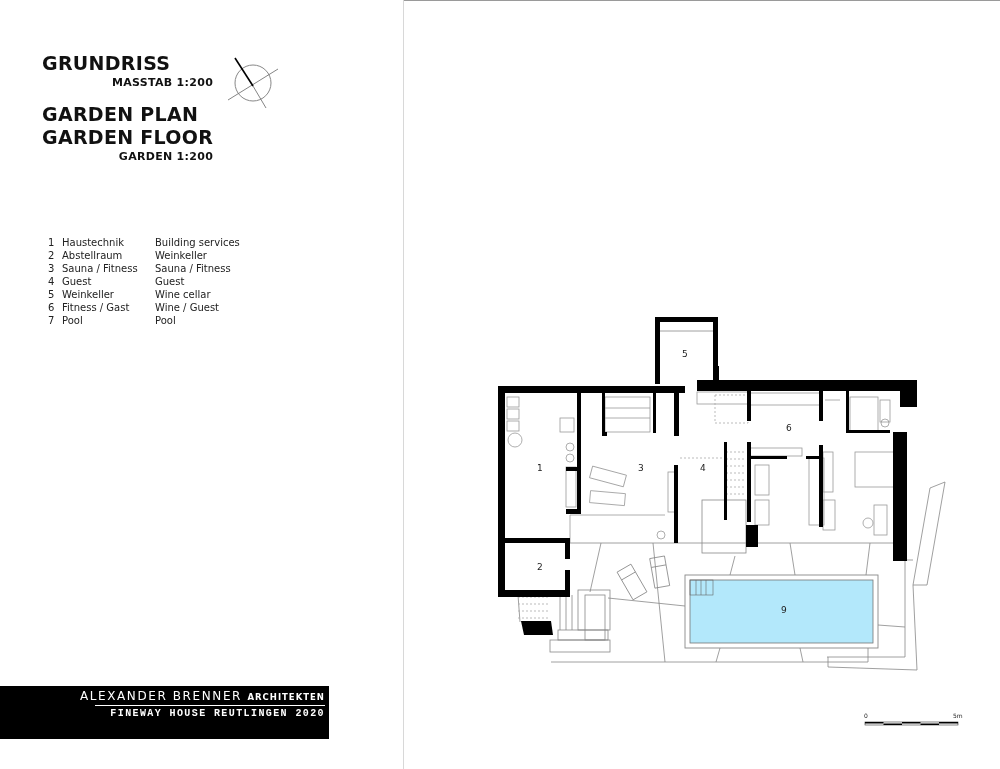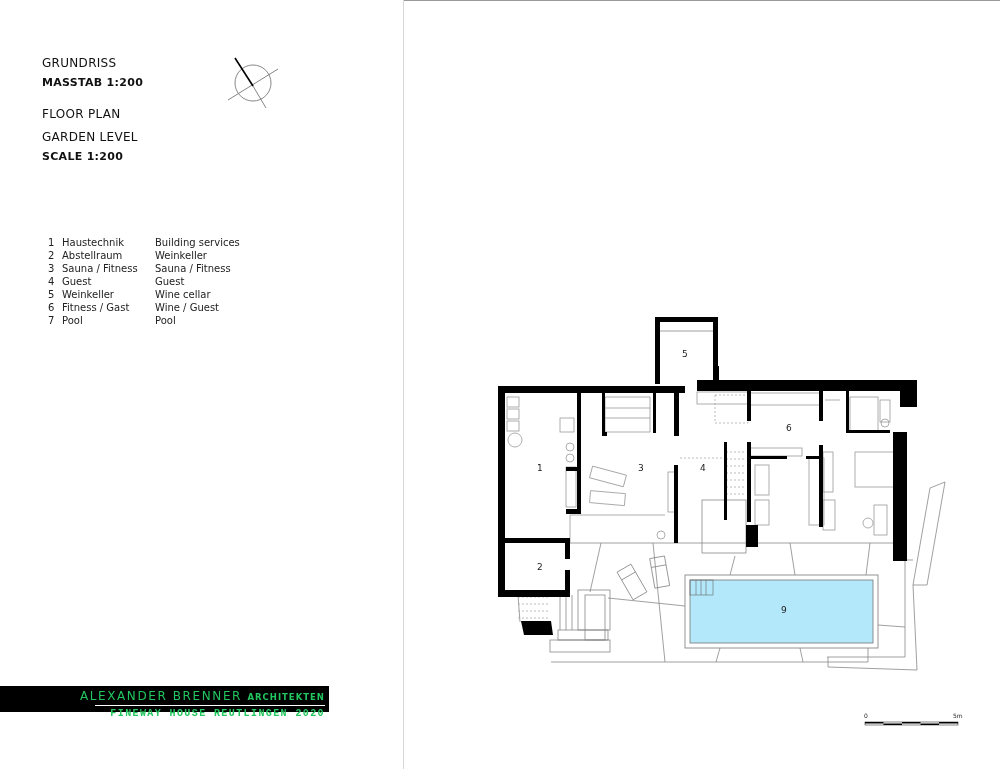--- a/index.html
+++ b/index.html
@@ -3,55 +3,55 @@
 <meta charset="utf-8">
 <style>
   html, body { margin:0; padding:0; background:#ffffff; }
   body { width:1000px; height:769px; position:relative; overflow:hidden;
          font-family:"DejaVu Sans", sans-serif; color:#111; }
   .left-panel { position:absolute; left:0; top:0; width:403px; height:769px; }
   .divider { position:absolute; left:403px; top:0; width:1px; height:769px; background:#d8d8d8; }
   .top-rule { position:absolute; left:404px; top:0; width:596px; height:1px; background:#9a9a9a; }
 
   .title-block { position:absolute; left:42px; top:52px; }
-  .t-big { font-size:12px; font-weight:normal; letter-spacing:0.3px; line-height:23px; }
-  .t-small { font-size:11px; font-weight:bold; letter-spacing:0.3px; line-height:16px; }
+  .t-big { font-size:19px; font-weight:bold; letter-spacing:0.3px; line-height:23px; }
+  .t-small { font-size:11px; font-weight:bold; letter-spacing:0.3px; line-height:16px;text-align:right; }
   .gap { height:12px; }
 
   .compass { position:absolute; left:224px; top:54px; width:56px; height:56px; }
 
   .legend { position:absolute; left:48px; top:236px; font-size:10px; line-height:13px; color:#222; }
   .legend-row { display:flex; }
   .legend-num { width:14px; }
   .legend-de { width:93px; }
   .legend-en { width:110px; }
 
-  .brand { position:absolute; left:0; top:686px; width:329px; height:26px; background:#000; color:#22c55e; }
+  .brand { position:absolute; left:0; top:686px; width:329px; height:53px; background:#000; color:#ffffff; }
   .brand-line1 { position:absolute; right:4px; top:3px; font-size:12px; letter-spacing:1.6px; white-space:nowrap; }
   .brand-line1 .small { font-size:8.5px; font-weight:bold; letter-spacing:1px; }
   .brand-rule { position:absolute; left:95px; right:4px; top:19px; height:1px; background:#fff; }
   .brand-line2 { position:absolute; right:4px; top:22px; font-size:10px; font-weight:bold; letter-spacing:1.4px; white-space:nowrap;font-family:Liberation Mono, monospace; }
 
   .plan { position:absolute; left:0; top:0; width:1000px; height:769px; }
   .room-label { font-family:"DejaVu Sans", sans-serif; font-size:9px; fill:#222; }
 
   .scalebar { position:absolute; left:862px; top:712px; width:100px; height:20px; }
   .scale-txt { position:absolute; font-size:6px; color:#222; top:0; }
 </style>
 </head>
 <body>
 
 <div class="left-panel">
   <div class="title-block">
     <div class="t-big">GRUNDRISS</div>
     <div class="t-small">MASSTAB 1:200</div>
     <div class="gap"></div>
-    <div class="t-big">FLOOR PLAN</div>
-    <div class="t-big">GARDEN LEVEL</div>
-    <div class="t-small">SCALE 1:200</div>
+    <div class="t-big">GARDEN PLAN</div>
+    <div class="t-big">GARDEN FLOOR</div>
+    <div class="t-small">GARDEN 1:200</div>
   </div>
 
   <svg class="compass" viewBox="0 0 56 56">
     <circle cx="29" cy="29" r="18" fill="none" stroke="#888" stroke-width="1"></circle>
     <line x1="4" y1="46" x2="54" y2="15" stroke="#777" stroke-width="0.9"></line>
     <line x1="11" y1="4" x2="29" y2="32" stroke="#000" stroke-width="1.6"></line>
     <line x1="29" y1="32" x2="42" y2="54" stroke="#777" stroke-width="0.9"></line>
   </svg>
 
   <div class="legend">

